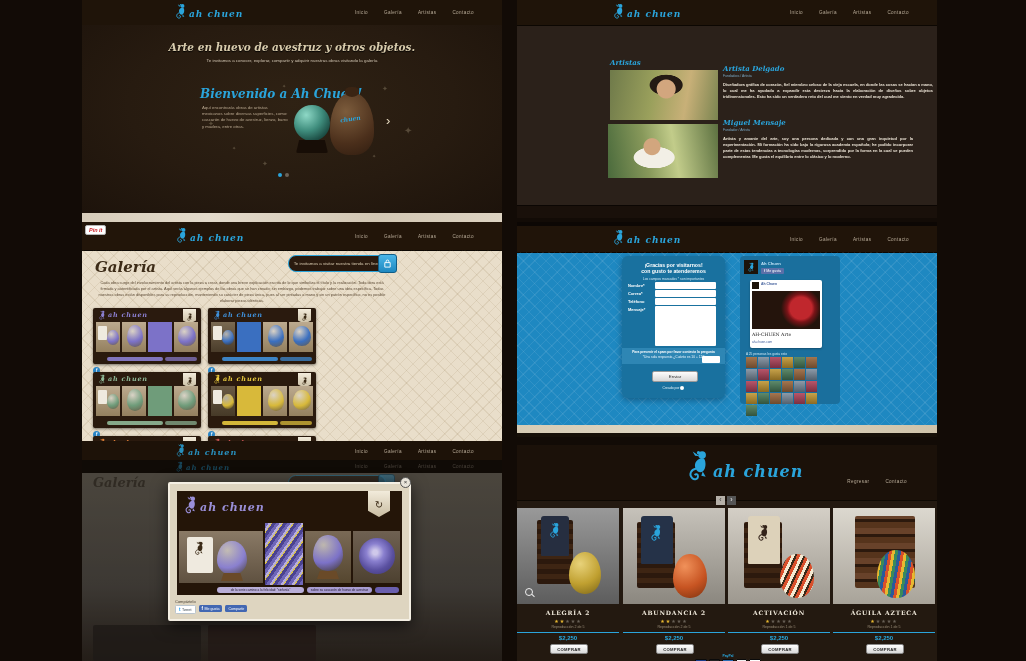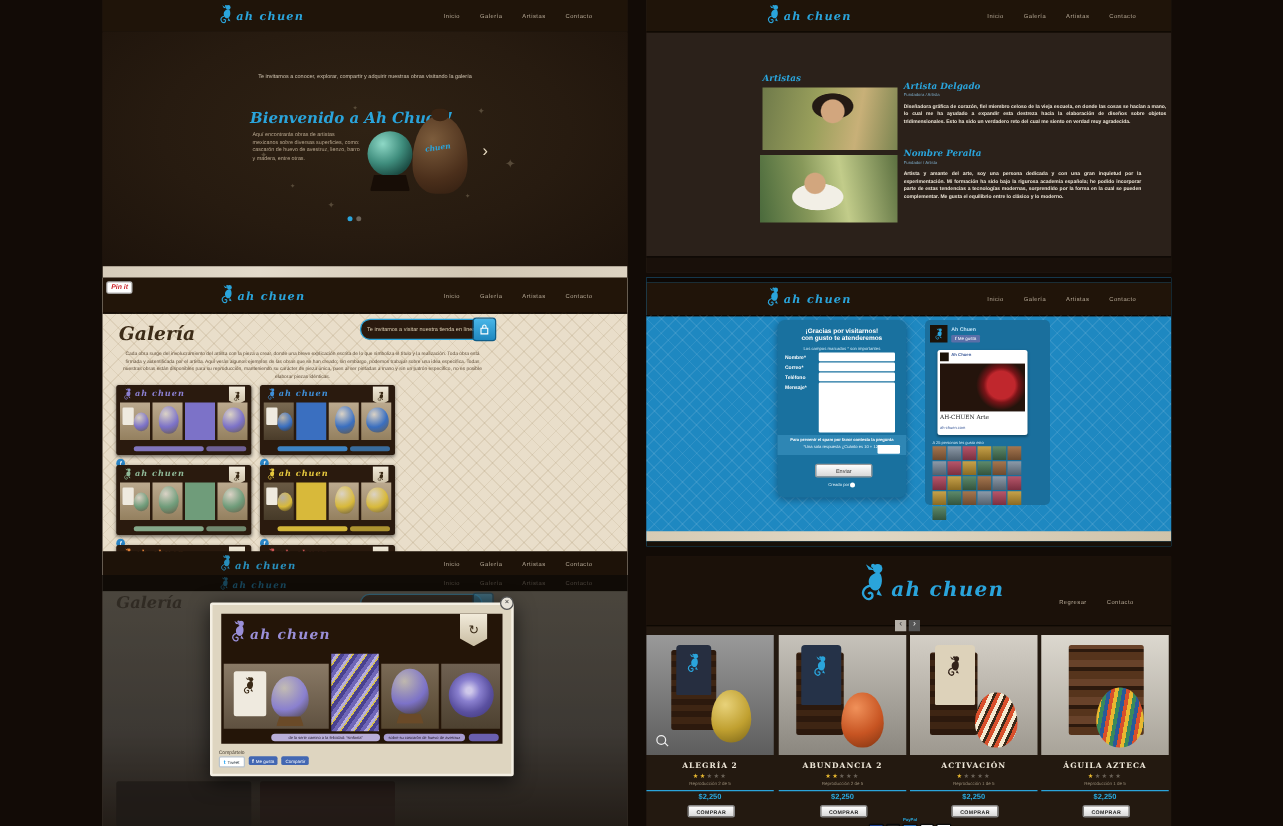--- a/index.html
+++ b/index.html
@@ -99,20 +99,21 @@
         <b style="font-size:9px">ah chuen</b>
       </span>
       <nav class="nav" style="right:28px;top:10px">
         <span>Inicio</span>
         <span>Galería</span>
         <span>Artistas</span>
         <span>Contacto</span>
       </nav>
     </div>
     <div class="abs" style="left:0;right:0;top:25px;bottom:9px;background:radial-gradient(ellipse at 50% 42%,#2f2214 0%,#271b10 55%,#1d130b 100%)">
+      <div class="abs script" style="left:0;width:420px;top:16px;text-align:center;font-size:10.5px;color:#d9ccad;text-shadow:0 1px 1px #000">Arte en huevo de avestruz y otros objetos.</div>
       <div class="abs" style="left:0;width:420px;top:33px;text-align:center;font-size:4.4px;color:#cfc3b0">Te invitamos a conocer, explorar, compartir y adquirir nuestras obras visitando la galería</div>
       <div class="abs script blue" style="left:118px;top:62px;font-size:12px">Bienvenido a Ah Chuen!</div>
       <div class="abs" style="left:120px;top:80px;width:86px;font-size:4.3px;line-height:1.45;color:#b7a68e">Aquí encontrarás obras de artistas mexicanos sobre diversas superficies, como: cascarón de huevo de avestruz, lienzo, barro y madera, entre otras.</div>
       <span class="sparkle" style="left:126px;top:95px">✦</span>
         <span class="sparkle" style="left:150px;top:120px;font-size:5px">✦</span>
       <span class="sparkle" style="left:200px;top:58px;font-size:5px">✦</span>
         <span class="sparkle" style="left:300px;top:60px">✦</span>
       <span class="sparkle" style="left:322px;top:100px;font-size:10px">✦</span>
         <span class="sparkle" style="left:290px;top:128px;font-size:5px">✦</span>
       <span class="sparkle" style="left:180px;top:135px">✦</span>
@@ -400,21 +401,21 @@
     <div class="abs" style="left:206px;top:64px">
       <div class="script blue" style="font-size:7px">Artista Delgado</div>
       <div style="font-size:3.4px;color:#7aa8c4;margin-top:1px">Fundadora / Artista</div>
       <div style="font-size:4px;line-height:1.5;color:#eee6d8;width:210px;margin-top:4px;text-align:justify;font-weight:bold">Diseñadora gráfica de corazón, fiel miembro celoso de la vieja escuela, en donde las cosas se hacían a mano, lo cual me ha ayudado a expandir esta destreza hacia la elaboración de diseños sobre objetos tridimensionales. Esto ha sido un verdadero reto del cual me siento en verdad muy agradecida.</div>
     </div>
     <div class="abs" style="left:91px;top:124px;width:110px;height:54px;background:
         radial-gradient(circle at 40% 42%,#d2a67e 0 8px,transparent 9px),
         radial-gradient(ellipse at 42% 62%,#f2efe6 0 20px,transparent 21px),
         linear-gradient(80deg,#4a6a3c,#87985a 35%,#c2cc8a 60%,#5c7040)"></div>
     <div class="abs" style="left:206px;top:118px">
-      <div class="script blue" style="font-size:7px">Nombre Peralta</div>
+      <div class="script blue" style="font-size:7px">Miguel Mensaje</div>
       <div style="font-size:3.4px;color:#7aa8c4;margin-top:1px">Fundador / Artista</div>
       <div style="font-size:4px;line-height:1.5;color:#eee6d8;width:190px;margin-top:4px;text-align:justify;font-weight:bold">Artista y amante del arte, soy una persona dedicada y con una gran inquietud por la experimentación. Mi formación ha sido bajo la rigurosa academia española; he podido incorporar parte de estas tendencias a tecnologías modernas, sorprendido por la forma en la cual se pueden complementar. Me gusta el equilibrio entre lo clásico y lo moderno.</div>
     </div>
     <div class="abs" style="left:0;right:0;bottom:0;height:12px;background:#19100a;border-top:1px solid #0b0603"></div>
   </div>
 
   <div class="panel" style="left:517px;top:222px;width:420px;height:215px;background:#1e88c1">
     <div class="abs" style="left:0;right:0;top:0;height:4px;background:#0c0704"></div>
     <div class="hdr" style="top:4px;height:26px;background:#201409">
       <span class="logo" style="left:95px;top:3px">

